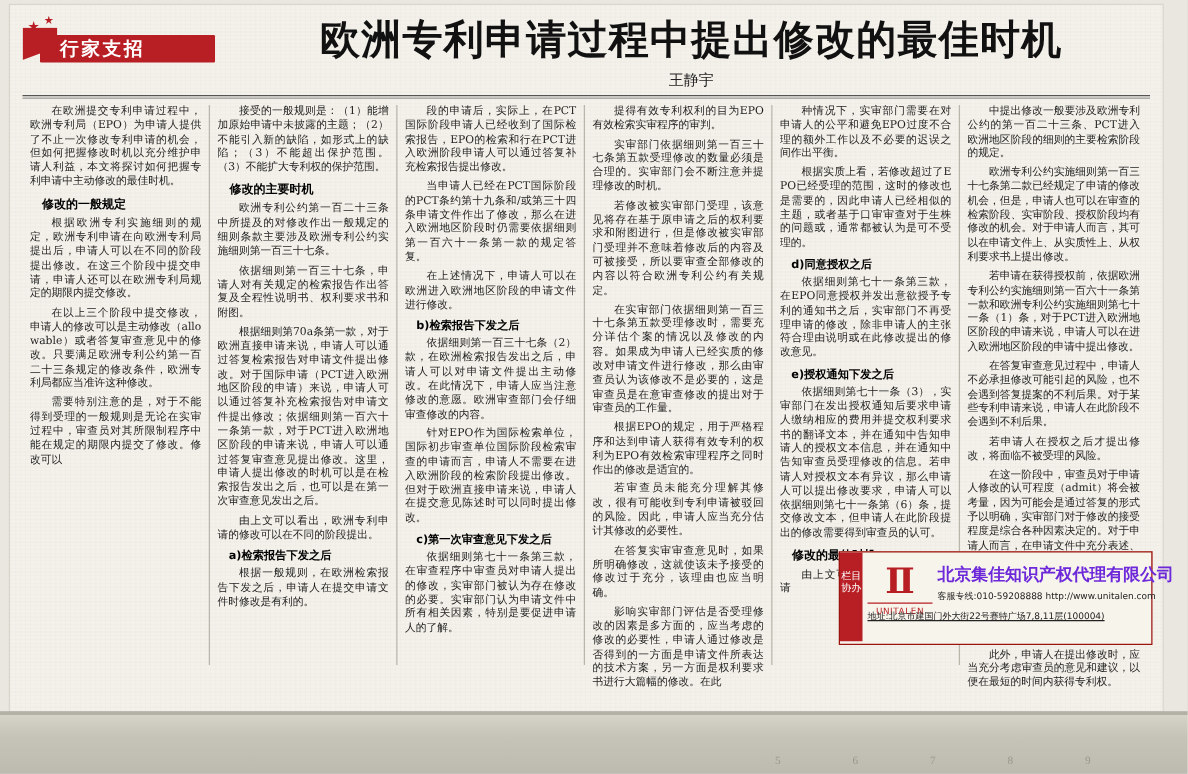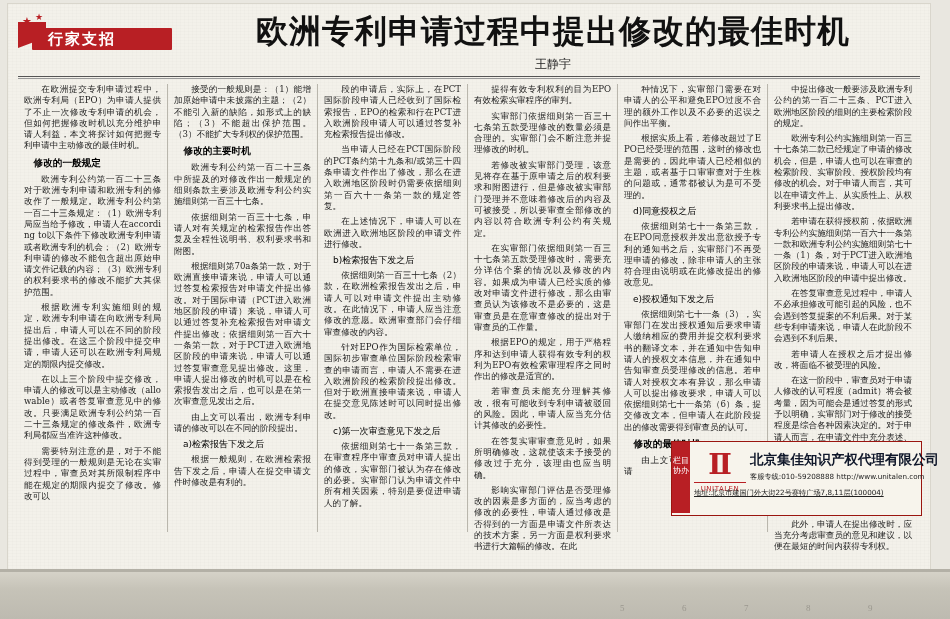--- a/index.html
+++ b/index.html
@@ -103,21 +103,21 @@
     font-size:8.6px;line-height:11.3px;color:#1d1d1d;
     text-align:justify;text-justify:inter-character;
     text-indent:2em;
     word-break:break-all;
   }
   .col h3{
     margin:5px 0 4px 0;font-size:9.6px;font-weight:bold;color:#000;
     font-family:"DejaVu Sans",sans-serif;text-indent:1em;
   }
   .col h4{
-    margin:4px 0 3px 0;font-size:9px;font-weight:normal;color:#000;
+    margin:4px 0 3px 0;font-size:9px;font-weight:bold;color:#000;
     font-family:"DejaVu Sans",sans-serif;text-indent:1em;
   }
 
   
   #adbox{
     position:absolute;left:663px;top:437px;width:249px;height:73px;
     border:1px solid #9a150f;background:#f7f4ec;
   }
   #ad-vert{
     position:absolute;left:0;top:0;width:18px;height:71px;
@@ -133,21 +133,21 @@
     color:#b81f24;font-size:28px;font-weight:bold;text-align:center;
     line-height:30px;font-family:"DejaVu Serif",serif;
   }
   #ad-logo .name{
     position:absolute;left:0;top:32px;width:52px;text-align:center;
     font-size:7px;color:#b81f24;letter-spacing:0.5px;border-top:1px solid #b81f24;
     padding-top:2px;font-family:"DejaVu Sans",sans-serif;
   }
   #ad-title{
     position:absolute;left:78px;top:9px;width:168px;
-    font-size:13.5px;font-weight:bold;color:#0f172a;
+    font-size:13.5px;font-weight:bold;color:#6d28d9;
     font-family:Liberation Sans, sans-serif;white-space:nowrap;
   }
   #ad-line1{
     position:absolute;left:78px;top:30px;width:170px;font-size:7.2px;color:#222;
     font-family:"DejaVu Sans",sans-serif;white-space:nowrap;
   }
   #ad-line2{
     position:absolute;left:22px;top:46px;width:226px;font-size:7.2px;color:#222;
     font-family:"DejaVu Sans",sans-serif;white-space:nowrap;text-decoration:underline;
   }
@@ -186,21 +186,20 @@
       <div id="author">王静宇</div>
       <div id="headline">欧洲专利申请过程中提出修改的最佳时机</div>
       <div id="rule"></div>
       <div id="rule2"></div>
     </div>
 
     <div id="cols">
         <div class="col">
           <p>在欧洲提交专利申请过程中，欧洲专利局（EPO）为申请人提供了不止一次修改专利申请的机会，但如何把握修改时机以充分维护申请人利益，本文将探讨如何把握专利申请中主动修改的最佳时机。</p>
           <h3>修改的一般规定</h3>
-          <p>欧洲专利公约第一百二十三条对于欧洲专利申请和欧洲专利的修改作了一般规定。欧洲专利公约第一百二十三条规定：（1）欧洲专利局应当给予修改，申请人在according to以下条件下修改欧洲专利申请或者欧洲专利的机会；（2）欧洲专利申请的修改不能包含超出原始申请文件记载的内容；（3）欧洲专利的权利要求书的修改不能扩大其保护范围。</p>
           <p>根据欧洲专利实施细则的规定，欧洲专利申请在向欧洲专利局提出后，申请人可以在不同的阶段提出修改。在这三个阶段中提交申请，申请人还可以在欧洲专利局规定的期限内提交修改。</p>
           <p>在以上三个阶段中提交修改，申请人的修改可以是主动修改（allowable）或者答复审查意见中的修改。只要满足欧洲专利公约第一百二十三条规定的修改条件，欧洲专利局都应当准许这种修改。</p>
           <p>需要特别注意的是，对于不能得到受理的一般规则是无论在实审过程中，审查员对其所限制程序中能在规定的期限内提交了修改。修改可以</p>
         </div>
         <div class="col">
           <p>接受的一般规则是：（1）能增加原始申请中未披露的主题；（2）不能引入新的缺陷，如形式上的缺陷；（3）不能超出保护范围。（3）不能扩大专利权的保护范围。</p>
           <h3>修改的主要时机</h3>
           <p>欧洲专利公约第一百二十三条中所提及的对修改作出一般规定的细则条款主要涉及欧洲专利公约实施细则第一百三十七条。</p>
           <p>依据细则第一百三十七条，申请人对有关规定的检索报告作出答复及全程性说明书、权利要求书和附图。</p>
           <p>根据细则第70a条第一款，对于欧洲直接申请来说，申请人可以通过答复检索报告对申请文件提出修改。对于国际申请（PCT进入欧洲地区阶段的申请）来说，申请人可以通过答复补充检索报告对申请文件提出修改；依据细则第一百六十一条第一款，对于PCT进入欧洲地区阶段的申请来说，申请人可以通过答复审查意见提出修改。这里，申请人提出修改的时机可以是在检索报告发出之后，也可以是在第一次审查意见发出之后。</p>

